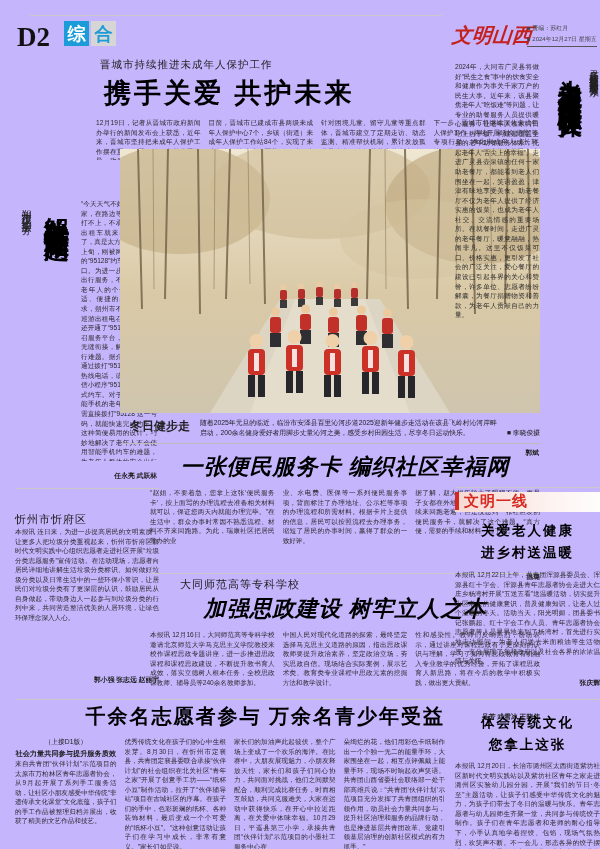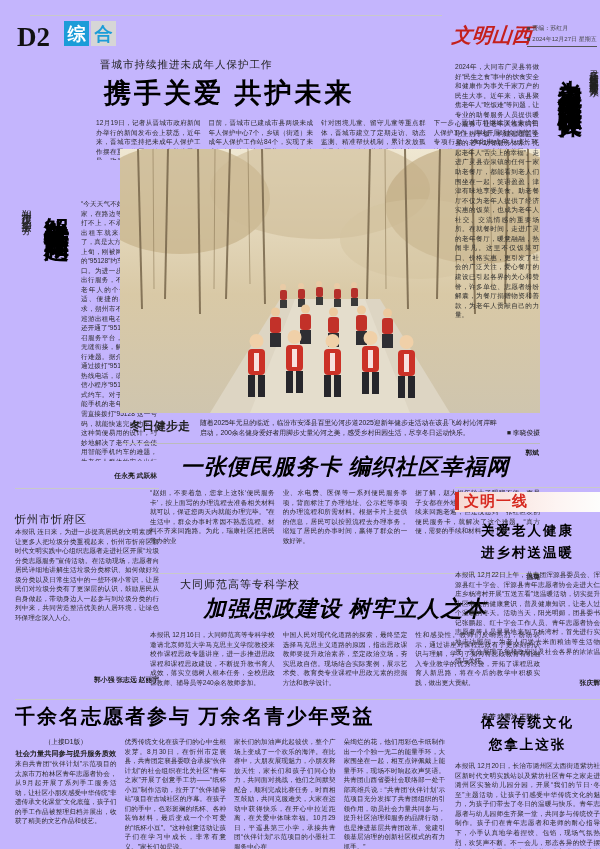--- a/index.html
+++ b/index.html
@@ -64,21 +64,21 @@
   .wenming{position:absolute;left:455px;top:492px;width:145px;height:206px;}
   .wm-head{display:flex;align-items:flex-start;height:20px;
            background:linear-gradient(to right,#f6d8d2,#fdf4f2 70%,#fdfdfc);}
   .wm-bar{width:4px;height:18px;background:#d6281e;margin-right:5px;}
   .wm-title{font-size:15px;font-weight:bold;color:#d6281e;letter-spacing:1px;}
   .wm-h2{margin-top:8px;text-align:center;font-weight:bold;font-size:13.5px;line-height:1.6;
          letter-spacing:2px;color:#000;}
   .wenming .btxt{margin-top:7px;height:108px;}
   
   .art-bottom{position:absolute;left:15px;top:703px;width:430px;}
-  .art-bottom h2{margin:0 0 7px 0;text-align:left;font-size:20px;letter-spacing:2px;color:#000;}
+  .art-bottom h2{margin:0 0 7px 0;text-align:right;font-size:20px;letter-spacing:2px;color:#000;}
   .art-bottom .cols{height:112px;}
   .continued{text-align:center;font-size:6.8px;margin-bottom:2px;}
   .subhead{text-align:center;font-size:7.2px;font-weight:bold;}
   
   .art-br{position:absolute;left:455px;top:700px;width:145px;height:145px;}
   .art-br .wm-h2{margin-top:12px;}
   .art-br .btxt{margin-top:6px;height:112px;}
 </style>
 </head>
 <body>

